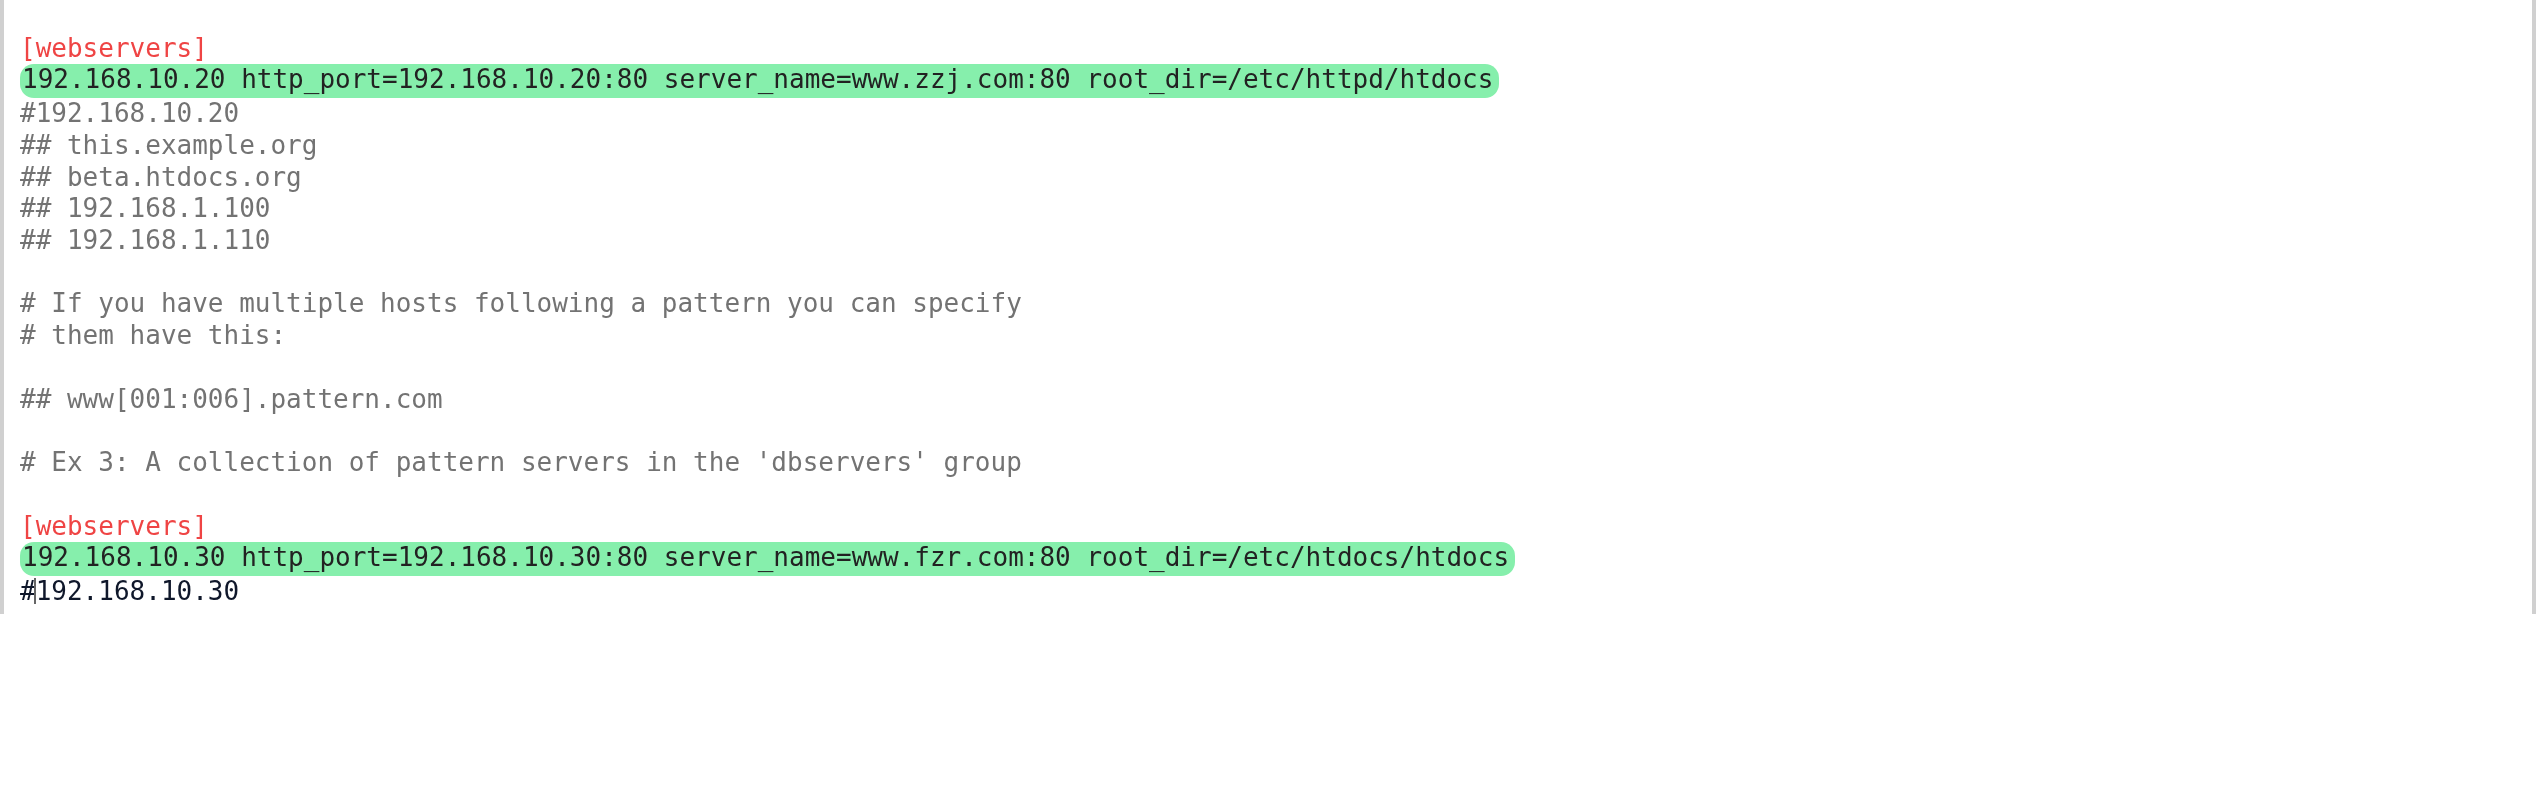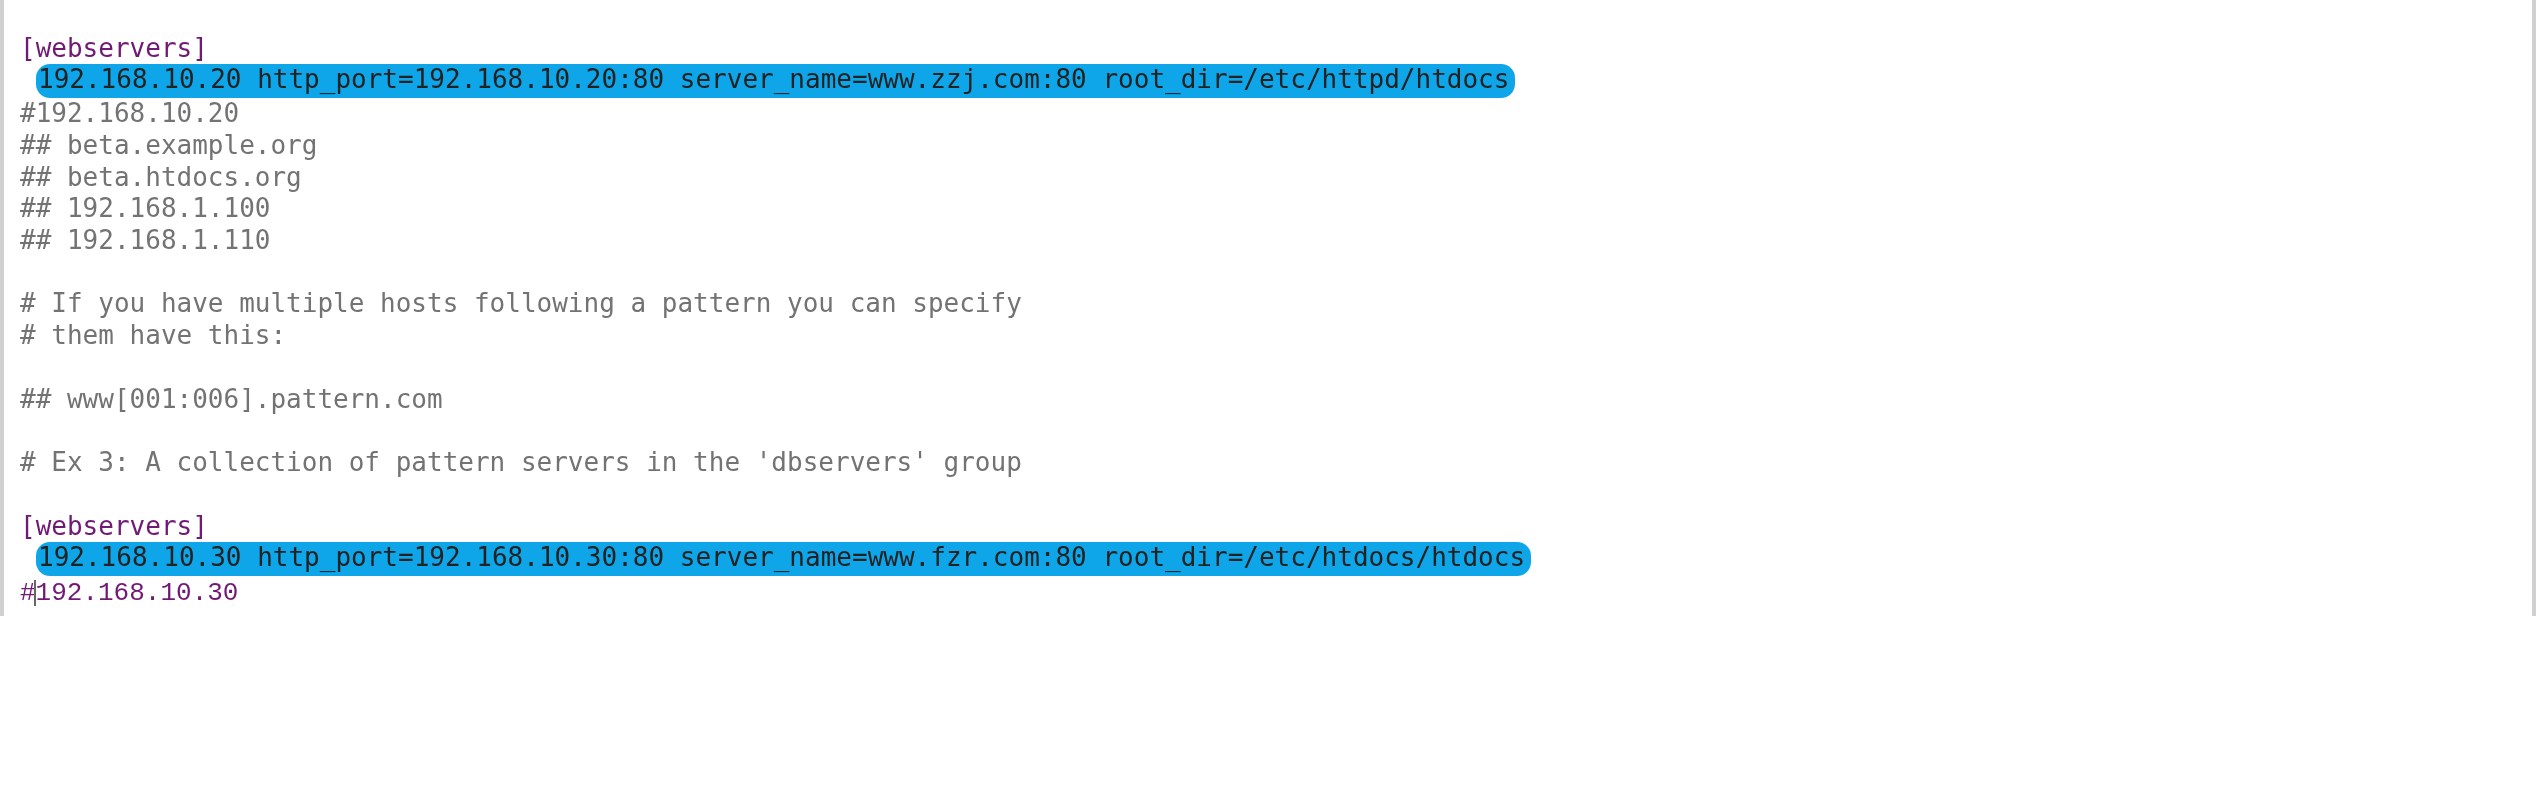--- a/index.html
+++ b/index.html
@@ -8,54 +8,52 @@
     font-family:"DejaVu Sans Mono","Liberation Mono","Menlo","Consolas",monospace;
     font-size:26px;
     line-height:1.22;
   }
   .code-wrap{
     border-left:4px solid #d0d0d0;
     border-right:4px solid #d0d0d0;
     padding:1px 16px 6px 16px;
     white-space:pre;
   }
-  .cfg-line{color:#701a75;}
+  .cfg-line{color:#ef4444;}
   .comment{color:#737373;}
   .blank{height:1em;}
   .hl{
-    background:#0ea5e9;
+    background:#86efac;
     border-radius:14px;
     padding:0 6px 2px 2px;
     display:inline-block;
     color:#222;
-    margin-left:16px;
   }
   .cursor{
-    color:#701a75;
+    color:#0f172a;
     position:relative;
-    font-family:Liberation Mono, monospace;
   }
   .cursor::after{
     content:"";
     position:absolute;
     left:14px;
     top:2px;
     width:2px;
     height:26px;
     background:#666;
   }
 </style>
 </head>
 <body>
 
 <div class="code-wrap">
 <span class="cfg-line">[webservers]</span>
 <span class="hl">192.168.10.20 http_port=192.168.10.20:80 server_name=www.zzj.com:80 root_dir=/etc/httpd/htdocs</span>
 <span class="comment">#192.168.10.20</span>
-<span class="comment">## beta.example.org</span>
+<span class="comment">## this.example.org</span>
 <span class="comment">## beta.htdocs.org</span>
 <span class="comment">## 192.168.1.100</span>
 <span class="comment">## 192.168.1.110</span>
 <span class="blank"></span>
 <span class="comment"># If you have multiple hosts following a pattern you can specify</span>
 <span class="comment"># them have this:</span>
 <span class="blank"></span>
 <span class="comment">## www[001:006].pattern.com</span>
 <span class="blank"></span>
 <span class="comment"># Ex 3: A collection of pattern servers in the 'dbservers' group</span>

